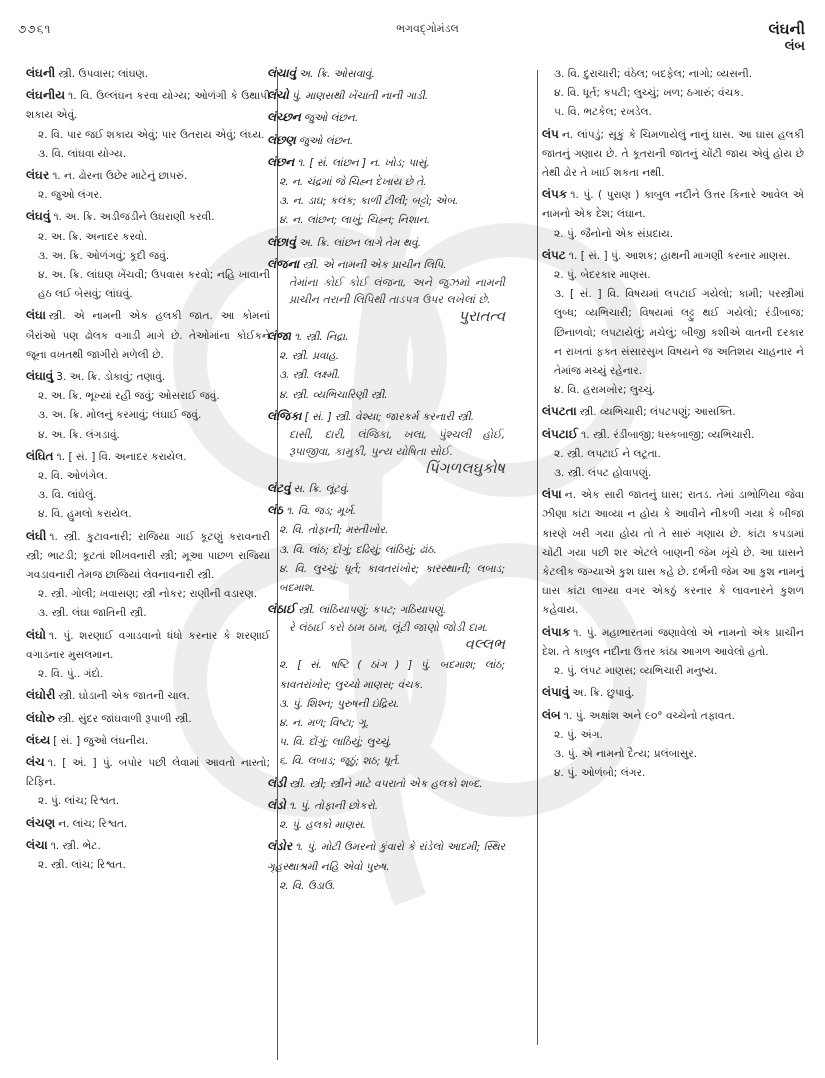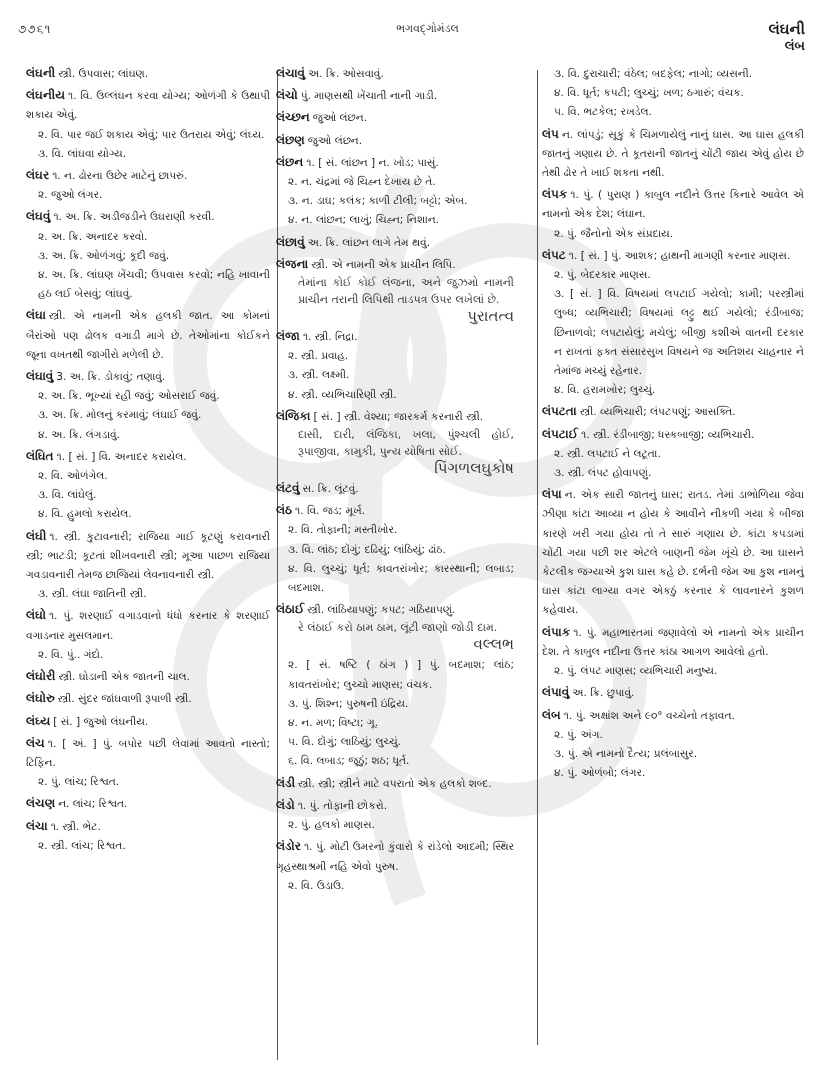--- a/index.html
+++ b/index.html
@@ -17,21 +17,21 @@
   .header {
     position: absolute; top: 0; left: 0; width: 825px; height: 60px; z-index: 1;
   }
   .page-num { position: absolute; left: 18px; top: 22px; font-size: 12px; color: #333; letter-spacing: 1px; }
   .book-title { position: absolute; left: 8px; width: 825px; top: 22px; text-align: center; font-size: 11px; color: #333; padding-left: 7px; }
   .guide-first { position: absolute; right: 20px; top: 20px; font-size: 15px; font-weight: bold; }
   .guide-last { position: absolute; right: 20px; top: 38px; font-size: 13px; font-weight: bold; }
   .columns { position: absolute; top: 64px; left: 0; width: 825px; height: 1000px; z-index: 1; }
   .col { position: absolute; top: 0; height: 990px; font-size: 10.6px; line-height: 19.2px; }
   .col-1 { left: 26px; width: 244px; }
-  .col-2 { left: 276px; width: 238px; }
+  .col-2 { left: 267px; width: 238px; font-style: italic; }
   .col-3 { left: 542px; width: 262px; }
   .rule { position: absolute; top: 70px; width: 1px; background: #555; }
   .rule-1 { left: 277px; height: 990px; }
   .rule-2 { left: 537px; height: 975px; }
   .entry { margin-bottom: 3px; text-align: justify; }
   .hw { font-weight: bold; font-size: 12px; margin-right: 3px; }
   .sense { padding-left: 12px; text-align: justify; }
   .quote { padding-left: 22px; font-size: 11px; line-height: 17px; color: #333; text-align: justify; }
   .source { text-align: right; font-size: 15px; color: #333; line-height: 16px; }
 </style>
@@ -88,20 +88,21 @@
         <div class="sense"><span>૪. અ. ક્રિ. લંગડાવું.</span></div>
       </div>
       <div class="entry">
         <div><span class="hw">લંઘિત</span><span>૧. [ સં. ] વિ. અનાદર કરાયેલ.</span></div>
         <div class="sense"><span>૨. વિ. ઓળંગેલ.</span></div>
         <div class="sense"><span>૩. વિ. લાંઘેલું.</span></div>
         <div class="sense"><span>૪. વિ. હુમલો કરાયેલ.</span></div>
       </div>
       <div class="entry">
         <div><span class="hw">લંઘી</span><span>૧. સ્ત્રી. કુટાવનારી; રાજિયા ગાઈ કૂટણું કરાવનારી સ્ત્રી; ભાટડી; કૂટતાં શીખવનારી સ્ત્રી; મૂઆ પાછળ રાજિયા ગવડાવનારી તેમજ છાજિયાં લેવનાવનારી સ્ત્રી.</span></div>
+        <div class="sense"><span>૨. સ્ત્રી. ગોલી; ખવાસણ; સ્ત્રી નોકર; રાણીની વડારણ.</span></div>
         <div class="sense"><span>૩. સ્ત્રી. લંઘા જાતિની સ્ત્રી.</span></div>
       </div>
       <div class="entry">
         <div><span class="hw">લંઘો</span><span>૧. પું. શરણાઈ વગાડવાનો ધંધો કરનાર કે શરણાઈ વગાડનાર મુસલમાન.</span></div>
         <div class="sense"><span>૨. વિ. પું.. ગંદો.</span></div>
       </div>
       <div class="entry">
         <div><span class="hw">લંઘોરી</span><span>સ્ત્રી. ઘોડાની એક જાતની ચાલ.</span></div>
       </div>
       <div class="entry">

